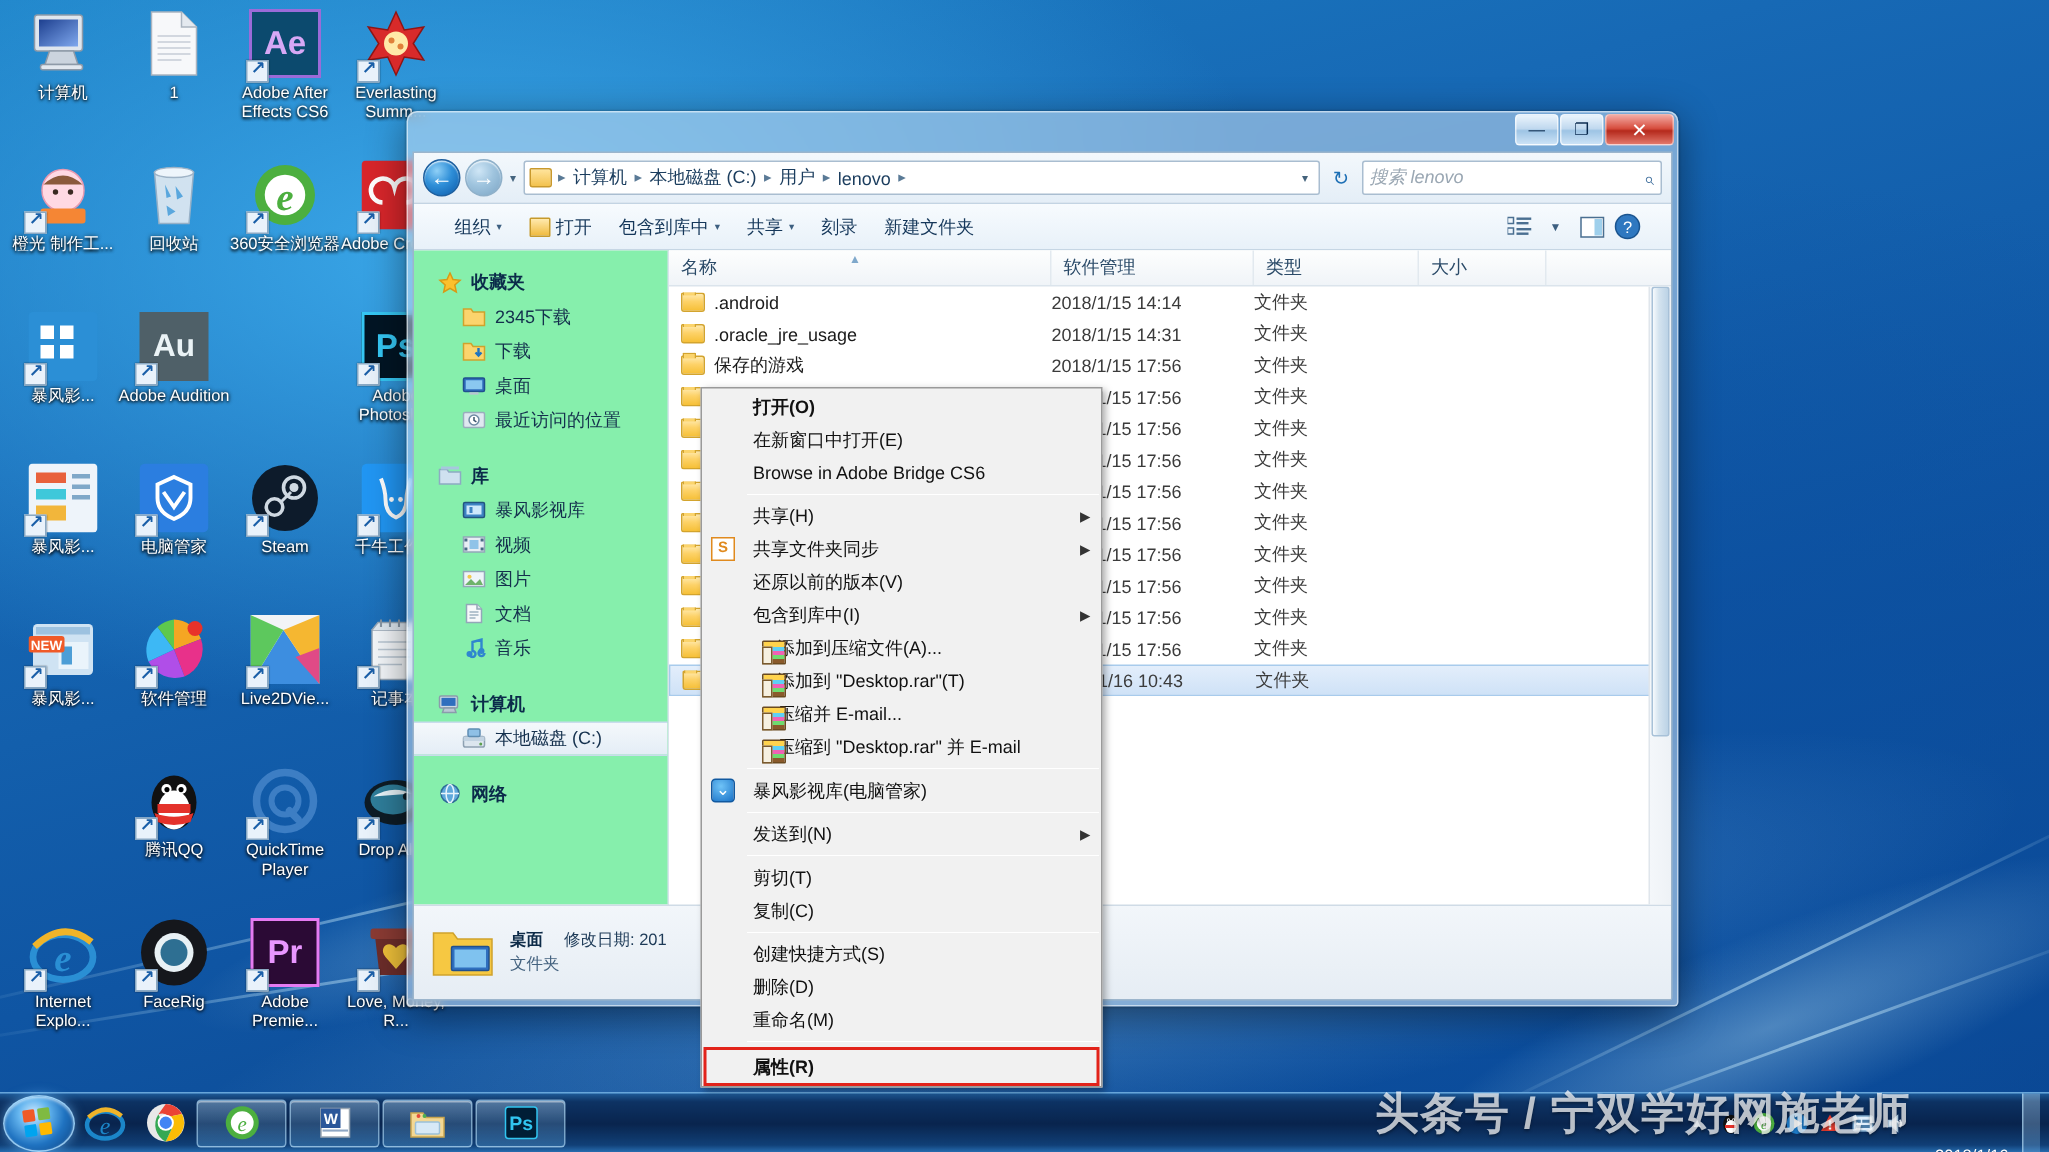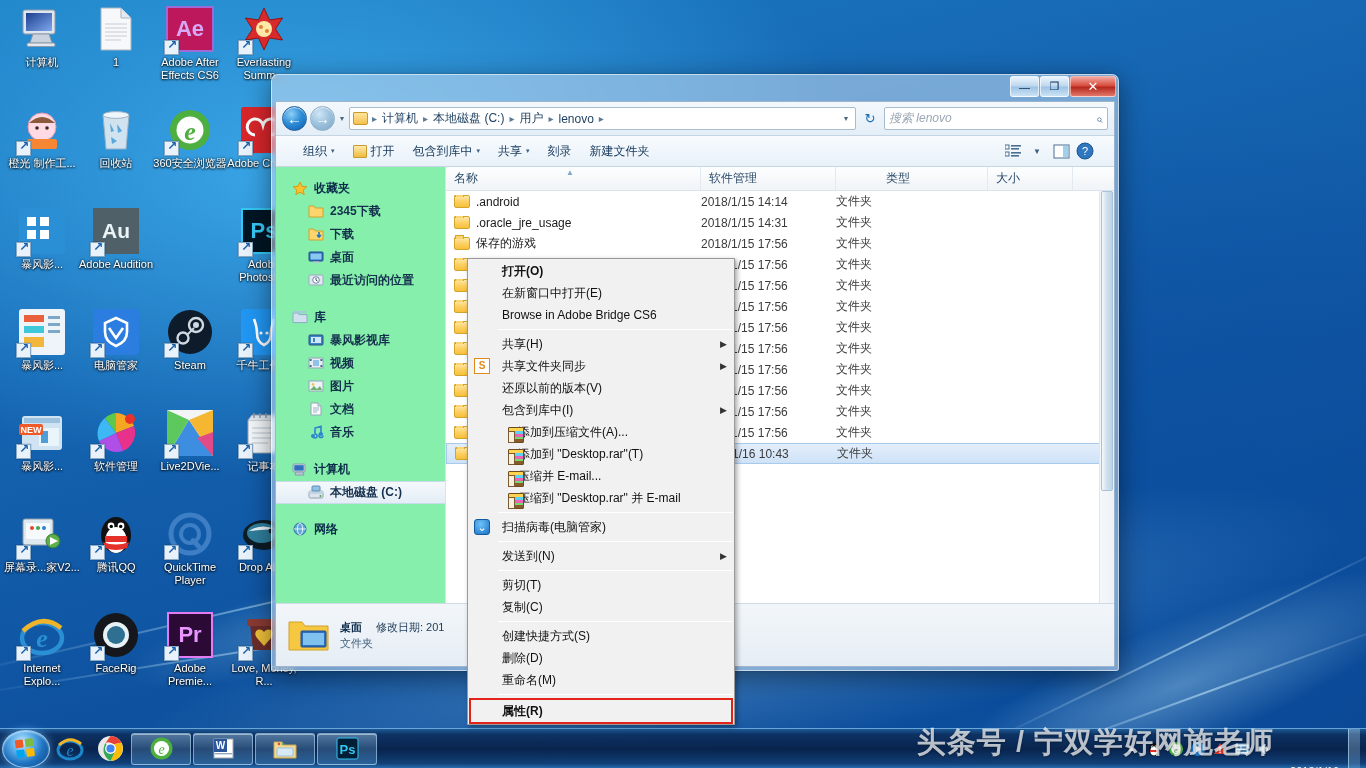--- a/index.html
+++ b/index.html
@@ -106,21 +106,21 @@
   #addr-folder-icon {
     width:15px; height:13px; background:linear-gradient(180deg,#ffe49c,#f3c24e);
     border:1px solid #c9992c; border-radius:1px 2px 2px 2px; margin-right:2px; flex:0 0 auto;
   }
   #addr-dropdown { margin-left:auto; font-size:8px; color:#44637c; padding:0 4px; }
   #refresh-btn {
     width:22px; height:23px; display:flex; align-items:center; justify-content:center;
     color:#1c6fb5; font-size:13px; border:1px solid transparent;
   }
   #searchbox {
-    width:224px; height:23px; background:#fff; border:1px solid #a9bdd0;
+    width:200px; height:23px; background:#fff; border:1px solid #a9bdd0;
     border-radius:2px; display:flex; align-items:center; padding:0 4px;
     font-size:12px; color:#9aa7b3; font-style:italic; flex:0 0 auto;
   }
   #search-icon { margin-left:auto; font-style:normal; color:#3d6d9c; font-size:12px; transform:scaleX(-1); }
 
   
   #toolbar {
     height:31px; display:flex; align-items:center; gap:0px; padding:0 18px;
     background: linear-gradient(180deg,#f7fbfe 0%, #e8f1f9 100%);
     border-bottom:1px solid #c6d6e4; flex:0 0 auto;
@@ -138,39 +138,39 @@
   .tbicon { width:22px; height:22px; display:flex; align-items:center; justify-content:center; }
 
   
   #content { flex:1 1 auto; display:flex; min-height:0; }
   #navpane {
     width:170px; flex:0 0 170px; background:#86efac; border-right:1px solid #d8e3ec;
     padding:10px 0 0 0; overflow:hidden; font-size:12px;
   }
   .np-group { margin-bottom:14px; }
   .np-head { display:flex; align-items:center; gap:6px; padding:3px 0 3px 16px; color:#0b2b4a; font-weight:bold; font-size:12px; }
-  .np-item { display:flex; align-items:center; gap:6px; padding:3px 0 3px 32px; color:#14304d; font-size:12px;font-weight:bold; }
+  .np-item { display:flex; align-items:center; gap:6px; padding:3px 0 3px 32px; color:#14304d; font-size:12px; }
   .np-item.selected {
     background: linear-gradient(180deg,#f4f8fb 0%, #e4edf6 100%);
     border:1px solid #c9dcec; border-left:none; border-right:none;
     padding-top:2px; padding-bottom:2px;
   }
   .npico { width:16px; height:15px; flex:0 0 16px; border-radius:2px; position:relative; }
 
   #filepane { flex:1 1 auto; display:flex; flex-direction:column; min-width:0; background:#fff; }
   #colheader {
     height:24px; display:flex; align-items:center; flex:0 0 auto;
     background: linear-gradient(180deg,#fdfefe 0%, #f0f4f8 100%);
     border-bottom:1px solid #dbe4ec; font-size:12px; color:#2a4a68; position:relative;
   }
   .col { padding-left:8px; border-right:1px solid #e2e9ef; height:100%; display:flex; align-items:center; }
   #col-name { width:255px; flex:0 0 255px; position:relative; }
   #sortmark { position:absolute; left:120px; top:1px; font-size:8px; color:#7fa8cb; }
   #col-date { width:135px; flex:0 0 135px; }
-  #col-type { width:110px; flex:0 0 110px;margin-left:42px; }
+  #col-type { width:110px; flex:0 0 110px; }
   #col-size { width:85px; flex:0 0 85px; }
   #filelist { flex:1 1 auto; overflow:hidden; position:relative; }
   .frow { height:21px; display:flex; align-items:center; font-size:12px; color:#1a1a1a; }
   .frow.selected {
     background: linear-gradient(180deg,#e3eefb 0%, #cfe2f7 100%);
     border:1px solid #a8cbec;
   }
   .fname { width:255px; flex:0 0 255px; display:flex; align-items:center; gap:6px; padding-left:8px; overflow:hidden; white-space:nowrap; }
   .fdate { width:135px; flex:0 0 135px; color:#3b3b3b; }
   .ftype { width:110px; flex:0 0 110px; color:#3b3b3b; }
@@ -310,21 +310,21 @@
             <line x1="8" y1="26" x2="30" y2="26"></line>
             <line x1="8" y1="30" x2="30" y2="30"></line>
             <line x1="8" y1="34" x2="24" y2="34"></line>
           </g>
         </svg>
       </div>
       <div class="lbl">1</div>
     </div>
     <div class="dicon" style="left: 152px; top: 5px;">
       <div class="glyph">
-        <div style="width:60px;height:46px;background:#be185d;border:2px solid #9b6bd8;display:flex;align-items:center;justify-content:center;color:#d7a8f5;font-size:22px;font-weight:bold;font-family:'Liberation Sans',sans-serif;">Ae</div>
+        <div style="width:60px;height:46px;background:#0c4a6e;border:2px solid #9b6bd8;display:flex;align-items:center;justify-content:center;color:#d7a8f5;font-size:22px;font-weight:bold;font-family:'Liberation Sans',sans-serif;">Ae</div>
         <span class="shortcut"></span>
       </div>
       <div class="lbl">Adobe After Effects CS6</div>
     </div>
     <div class="dicon" style="left: 226px; top: 5px;">
       <div class="glyph">
         <svg width="46" height="46" viewBox="0 0 46 46">
           <path d="M23 2 l5.5 12 13-2 -7 11 7 11 -13-2 -5.5 12 -5.5-12 -13 2 7-11 -7-11 13 2 Z" fill="#d82a2a" stroke="#8e1515"></path>
           <circle cx="23" cy="23" r="8" fill="#ffe9a8"></circle>
           <circle cx="20" cy="21" r="2" fill="#e0803a"></circle>
@@ -519,35 +519,20 @@
           <g stroke="#8896a4" stroke-width="1.4">
             <line x1="11" y1="3" x2="11" y2="8"></line>
             <line x1="17" y1="3" x2="17" y2="8"></line>
             <line x1="23" y1="3" x2="23" y2="8"></line>
             <line x1="29" y1="3" x2="29" y2="8"></line>
           </g>
         </svg>
         <span class="shortcut"></span>
       </div>
       <div class="lbl">记事本</div>
-    </div>
-    <div class="dicon" style="left: 4px; top: 510px;">
-      <div class="glyph">
-        <svg width="46" height="46" viewBox="0 0 46 46">
-          <rect x="4" y="8" width="30" height="26" rx="2" fill="#dfe7ef" stroke="#8c9bab"></rect>
-          <rect x="7" y="12" width="24" height="16" fill="#f7fafc"></rect>
-          <circle cx="13" cy="17" r="2" fill="#e2452f"></circle>
-          <circle cx="19" cy="17" r="2" fill="#3ba94a"></circle>
-          <circle cx="25" cy="17" r="2" fill="#2f7fd0"></circle>
-          <circle cx="34" cy="30" r="7" fill="#5bb04a" stroke="#3a7a30"></circle>
-          <path d="M31 26 l8 4 -8 4 Z" fill="#fff"></path>
-        </svg>
-        <span class="shortcut"></span>
-      </div>
-      <div class="lbl">屏幕录...家V2...</div>
     </div>
     <div class="dicon" style="left: 78px; top: 510px;">
       <div class="glyph">
         <svg width="42" height="46" viewBox="0 0 42 46">
           <ellipse cx="21" cy="24" rx="15" ry="18" fill="#111"></ellipse>
           <ellipse cx="21" cy="29" rx="10.5" ry="13" fill="#fff"></ellipse>
           <circle cx="16" cy="15" r="3.4" fill="#fff"></circle>
           <circle cx="26" cy="15" r="3.4" fill="#fff"></circle>
           <circle cx="16.3" cy="15.4" r="1.7" fill="#000"></circle>
           <circle cx="25.7" cy="15.4" r="1.7" fill="#000"></circle>
@@ -1027,21 +1012,21 @@
       <span class="cm-ico rar-ico"></span>
       <span>压缩并 E-mail...</span>
     </div>
     <div class="cm-item">
       <span class="cm-ico rar-ico"></span>
       <span>压缩到 "Desktop.rar" 并 E-mail</span>
     </div>
     <div class="cm-sep"></div>
     <div class="cm-item">
       <span class="cm-ico shield-ico">⌄</span>
-      <span>扫描病毒(电脑管家)</span>
+      <span>暴风影视库(电脑管家)</span>
     </div>
     <div class="cm-sep"></div>
     <div class="cm-item">
       <span>发送到(N)</span>
       <span class="cm-arrow">▶</span>
     </div>
     <div class="cm-sep"></div>
     <div class="cm-item">
       <span>剪切(T)</span>
     </div>

